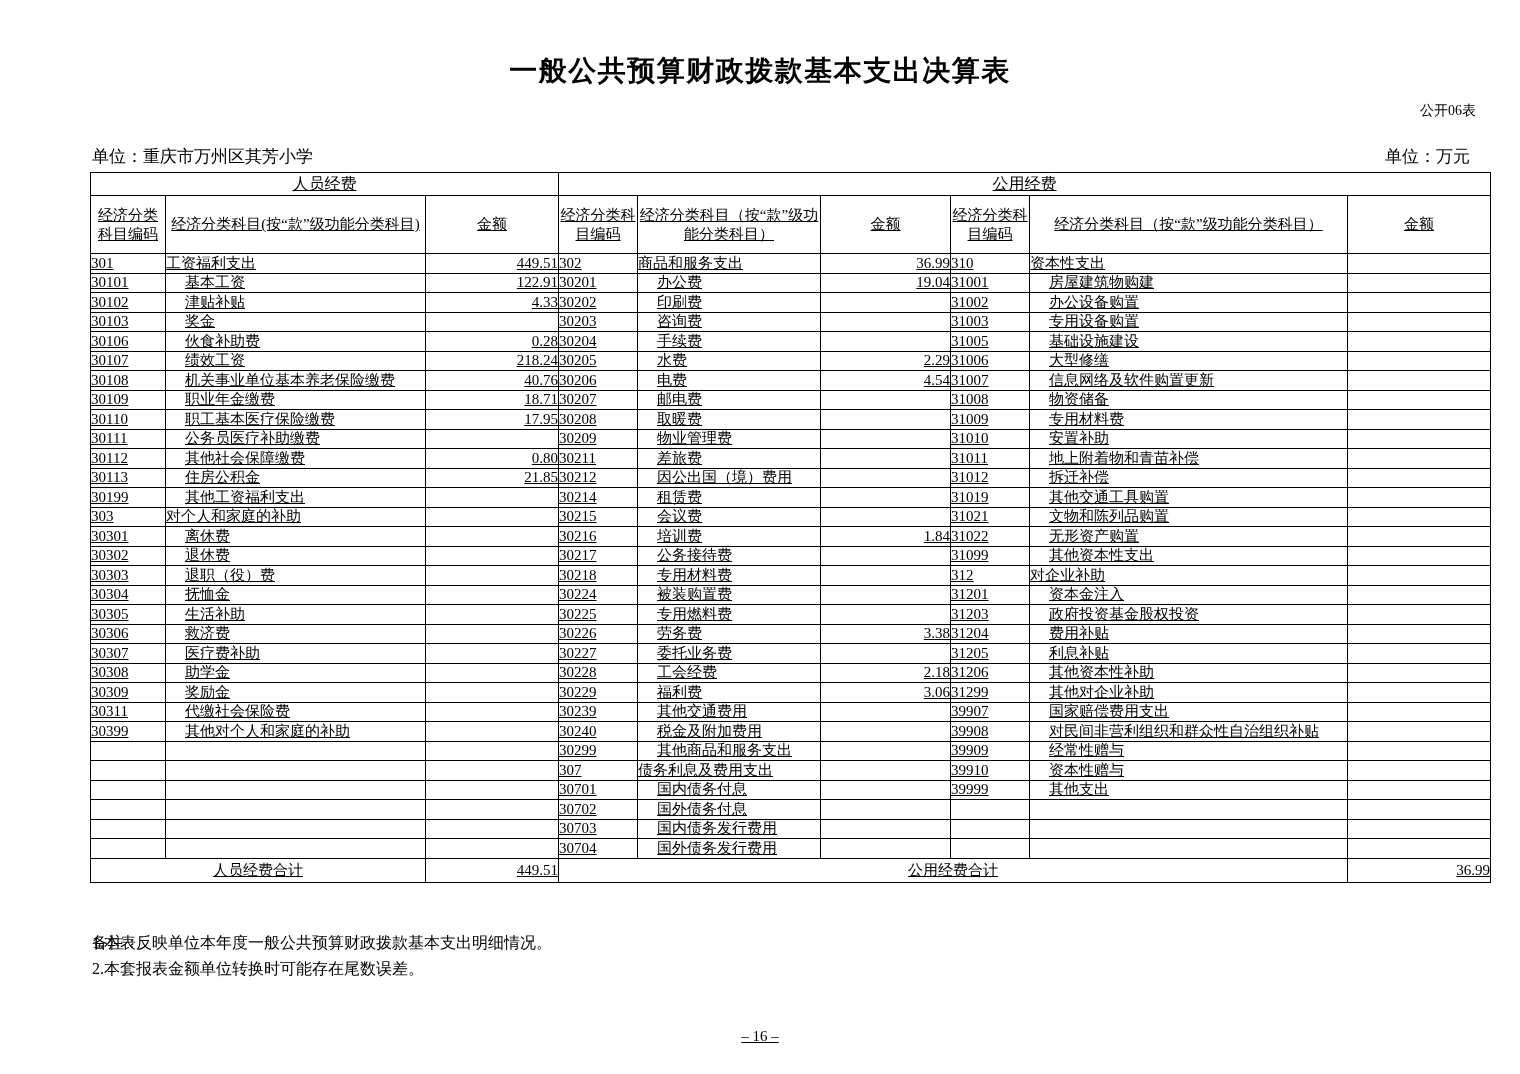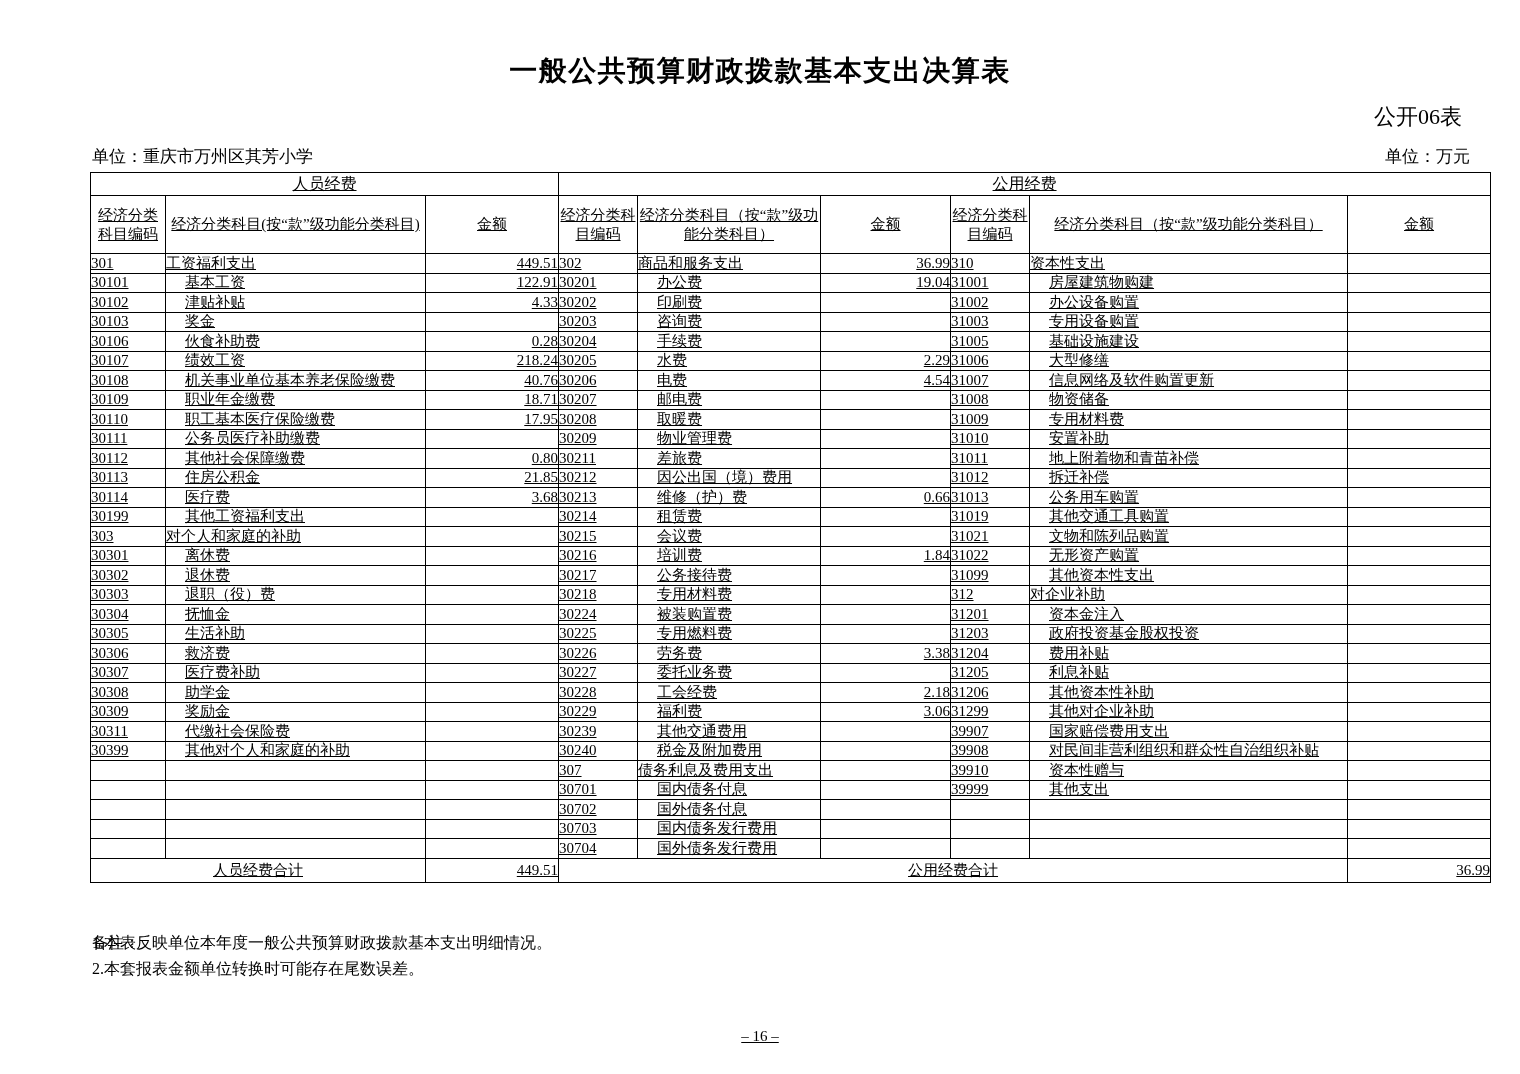--- a/index.html
+++ b/index.html
@@ -5,21 +5,21 @@
   html,body { margin:0; padding:0; background:#ffffff; }
   .page {
     position:relative; width:1520px; height:1074px; background:#ffffff;
     color:#000; font-family:"Liberation Serif","DejaVu Serif",serif;
     overflow:hidden;
   }
   .title {
     position:absolute; top:52px; left:0; width:100%;
     text-align:center; font-size:28px; font-weight:bold; letter-spacing:1.5px;
   }
-  .form-code { position:absolute; top:102px; right:58px; font-size:22px;text-align:center; }
+  .form-code { position:absolute; top:102px; right:44px; font-size:14px;text-align:center; }
   .unit-name { position:absolute; top:145px; left:92px; font-size:17px; }
   .unit-currency { position:absolute; top:145px; right:50px; font-size:17px; }
 
   table.report {
     position:absolute; top:172px; left:90px; width:1400px;
     border-collapse:collapse; table-layout:fixed;text-decoration:underline;
   }
   table.report th, table.report td {
     border:1px solid #000; font-weight:normal; color:#000;
     padding:0; overflow:hidden;
@@ -207,31 +207,20 @@
           <td class="subject indent">住房公积金</td>
           <td class="amount">21.85</td>
           <td class="code">30212</td>
           <td class="subject indent">因公出国（境）费用</td>
           <td class="amount"></td>
           <td class="code">31012</td>
           <td class="subject indent">拆迁补偿</td>
           <td class="amount"></td>
         </tr>
         <tr class="body-row">
-          <td class="code">30114</td>
-          <td class="subject indent">医疗费</td>
-          <td class="amount">3.68</td>
-          <td class="code">30213</td>
-          <td class="subject indent">维修（护）费</td>
-          <td class="amount">0.66</td>
-          <td class="code">31013</td>
-          <td class="subject indent">公务用车购置</td>
-          <td class="amount"></td>
-        </tr>
-        <tr class="body-row">
           <td class="code">30199</td>
           <td class="subject indent">其他工资福利支出</td>
           <td class="amount"></td>
           <td class="code">30214</td>
           <td class="subject indent">租赁费</td>
           <td class="amount"></td>
           <td class="code">31019</td>
           <td class="subject indent">其他交通工具购置</td>
           <td class="amount"></td>
         </tr>
@@ -358,20 +347,31 @@
         </tr>
         <tr class="body-row">
           <td class="code">30399</td>
           <td class="subject indent">其他对个人和家庭的补助</td>
           <td class="amount"></td>
           <td class="code">30240</td>
           <td class="subject indent">税金及附加费用</td>
           <td class="amount"></td>
           <td class="code">39908</td>
           <td class="subject indent">对民间非营利组织和群众性自治组织补贴</td>
+          <td class="amount"></td>
+        </tr>
+        <tr class="body-row">
+          <td class="code"></td>
+          <td class="subject"></td>
+          <td class="amount"></td>
+          <td class="code">30299</td>
+          <td class="subject indent">其他商品和服务支出</td>
+          <td class="amount"></td>
+          <td class="code">39909</td>
+          <td class="subject indent">经常性赠与</td>
           <td class="amount"></td>
         </tr>
         <tr class="body-row">
           <td class="code"></td>
           <td class="subject"></td>
           <td class="amount"></td>
           <td class="code">307</td>
           <td class="subject">债务利息及费用支出</td>
           <td class="amount"></td>
           <td class="code">39910</td>

